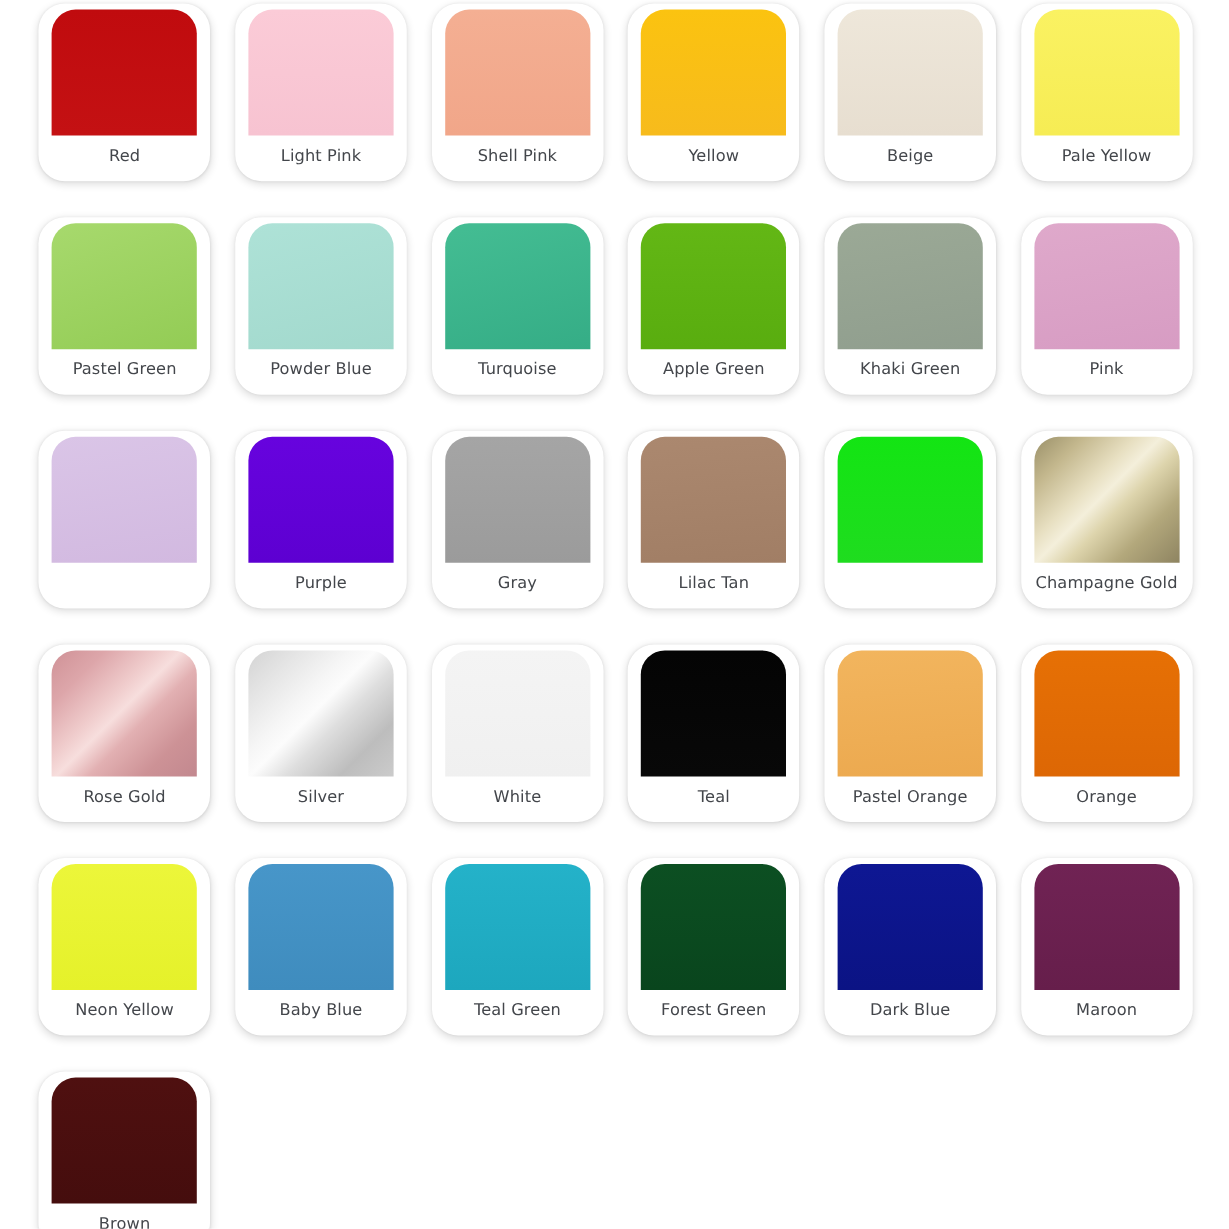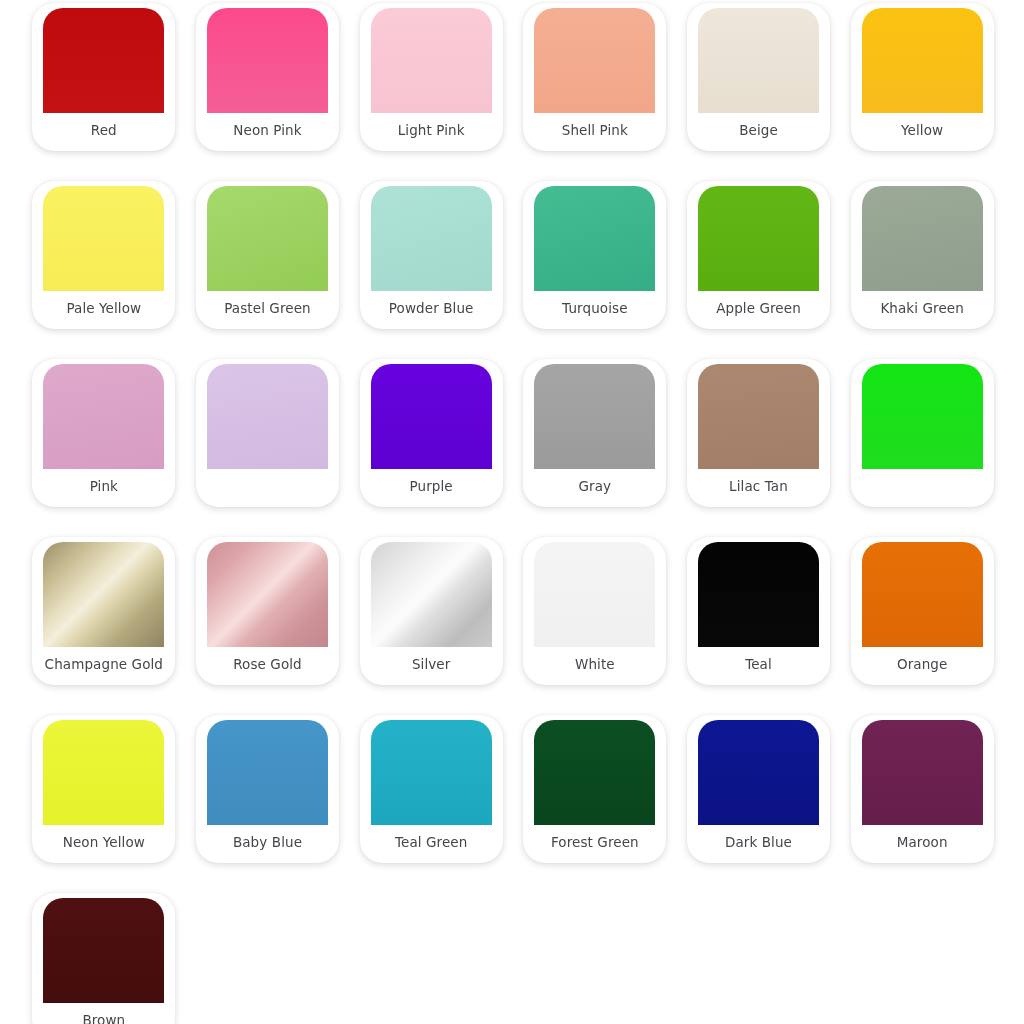--- a/index.html
+++ b/index.html
@@ -67,38 +67,34 @@
 </style>
 </head>
 <body>
 
 <div id="palette-grid">
     <div class="swatch-card">
       <div class="swatch-chip" style="background: linear-gradient(rgb(192, 11, 14) 0%, rgb(196, 17, 19) 100%);"></div>
       <div class="swatch-label">Red</div>
     </div>
     <div class="swatch-card">
-      <div class="swatch-chip" style="background: linear-gradient(rgb(252, 74, 140) 0%, rgb(244, 95, 149) 100%);"></div>
-      <div class="swatch-label">Neon Pink</div>
-    </div>
-    <div class="swatch-card">
       <div class="swatch-chip" style="background: linear-gradient(rgb(251, 203, 215) 0%, rgb(247, 195, 209) 100%);"></div>
       <div class="swatch-label">Light Pink</div>
     </div>
     <div class="swatch-card">
       <div class="swatch-chip" style="background: linear-gradient(rgb(244, 175, 147) 0%, rgb(241, 166, 137) 100%);"></div>
       <div class="swatch-label">Shell Pink</div>
     </div>
     <div class="swatch-card">
+      <div class="swatch-chip" style="background: linear-gradient(rgb(251, 195, 16) 0%, rgb(247, 187, 28) 100%);"></div>
+      <div class="swatch-label">Yellow</div>
+    </div>
+    <div class="swatch-card">
       <div class="swatch-chip" style="background: linear-gradient(rgb(238, 231, 218) 0%, rgb(231, 222, 208) 100%);"></div>
       <div class="swatch-label">Beige</div>
-    </div>
-    <div class="swatch-card">
-      <div class="swatch-chip" style="background: linear-gradient(rgb(251, 195, 16) 0%, rgb(247, 187, 28) 100%);"></div>
-      <div class="swatch-label">Yellow</div>
     </div>
     <div class="swatch-card">
       <div class="swatch-chip" style="background: linear-gradient(rgb(250, 242, 98) 0%, rgb(246, 236, 84) 100%);"></div>
       <div class="swatch-label">Pale Yellow</div>
     </div>
     <div class="swatch-card">
       <div class="swatch-chip" style="background: linear-gradient(160deg, rgb(167, 217, 109) 0%, rgb(147, 204, 85) 100%);"></div>
       <div class="swatch-label">Pastel Green</div>
     </div>
     <div class="swatch-card">
@@ -153,20 +149,24 @@
     </div>
     <div class="swatch-card">
       <div class="swatch-chip" style="background: linear-gradient(rgb(244, 244, 244) 0%, rgb(240, 240, 240) 100%);"></div>
       <div class="swatch-label">White</div>
     </div>
     <div class="swatch-card">
       <div class="swatch-chip" style="background: linear-gradient(rgb(4, 4, 4) 0%, rgb(8, 8, 8) 100%);"></div>
       <div class="swatch-label">Teal</div>
     </div>
     <div class="swatch-card">
+      <div class="swatch-chip" style="background: linear-gradient(175deg, rgb(242, 181, 94) 0%, rgb(236, 169, 79) 100%);"></div>
+      <div class="swatch-label">Pastel Orange</div>
+    </div>
+    <div class="swatch-card">
       <div class="swatch-chip" style="background: linear-gradient(rgb(230, 112, 5) 0%, rgb(221, 103, 5) 100%);"></div>
       <div class="swatch-label">Orange</div>
     </div>
     <div class="swatch-card">
       <div class="swatch-chip" style="background: linear-gradient(rgb(236, 246, 58) 0%, rgb(229, 241, 42) 100%);"></div>
       <div class="swatch-label">Neon Yellow</div>
     </div>
     <div class="swatch-card">
       <div class="swatch-chip" style="background: linear-gradient(rgb(71, 150, 201) 0%, rgb(63, 140, 190) 100%);"></div>
       <div class="swatch-label">Baby Blue</div>

